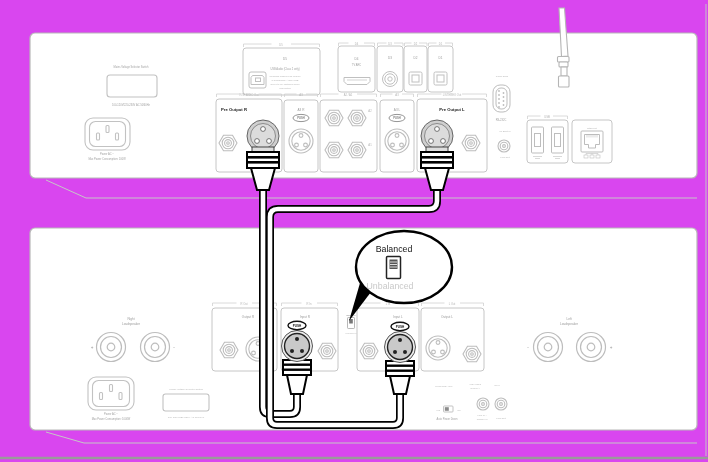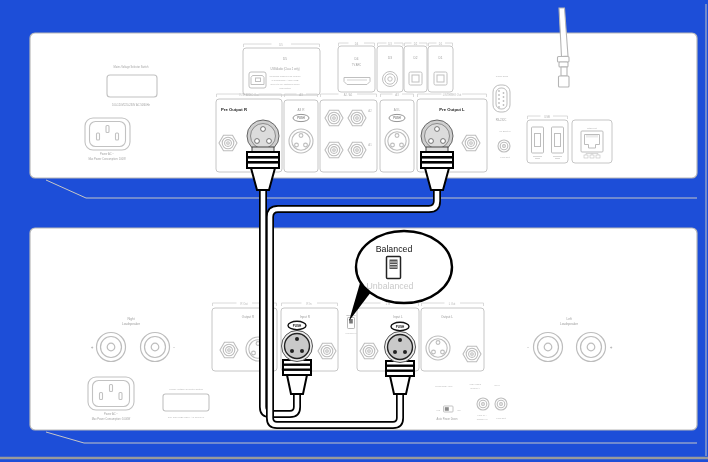--- a/index.html
+++ b/index.html
@@ -1,16 +1,16 @@
 <!DOCTYPE html>
 <html><head>
 <meta charset="utf-8">
 <style>
   html,body{margin:0;padding:0;background:#fff;}
-  .stage{position:relative;width:708px;height:462px;background:#1d4ed8;overflow:hidden;}
+  .stage{position:relative;width:708px;height:462px;background:#d946ef;overflow:hidden;}
   svg{display:block;}
   text{font-family:"Liberation Sans", sans-serif;text-anchor:middle;}
   .tb{font-size:2.7px;fill:#b3b3b3;}
   .tg{font-size:3.1px;fill:#9a9a9a;}
   .tgs{font-size:2.6px;fill:#a2a2a2;}
   .tn{font-size:2.5px;fill:#b5b5b5;}
   .tt{font-size:4.2px;font-weight:bold;fill:#1a1a1a;}
   .pg{font-size:2.7px;font-weight:bold;fill:#7d7d7d;}
   .pb{font-size:3.1px;font-weight:bold;fill:#111;}
   .sp{font-size:4.6px;fill:#9a9a9a;}

